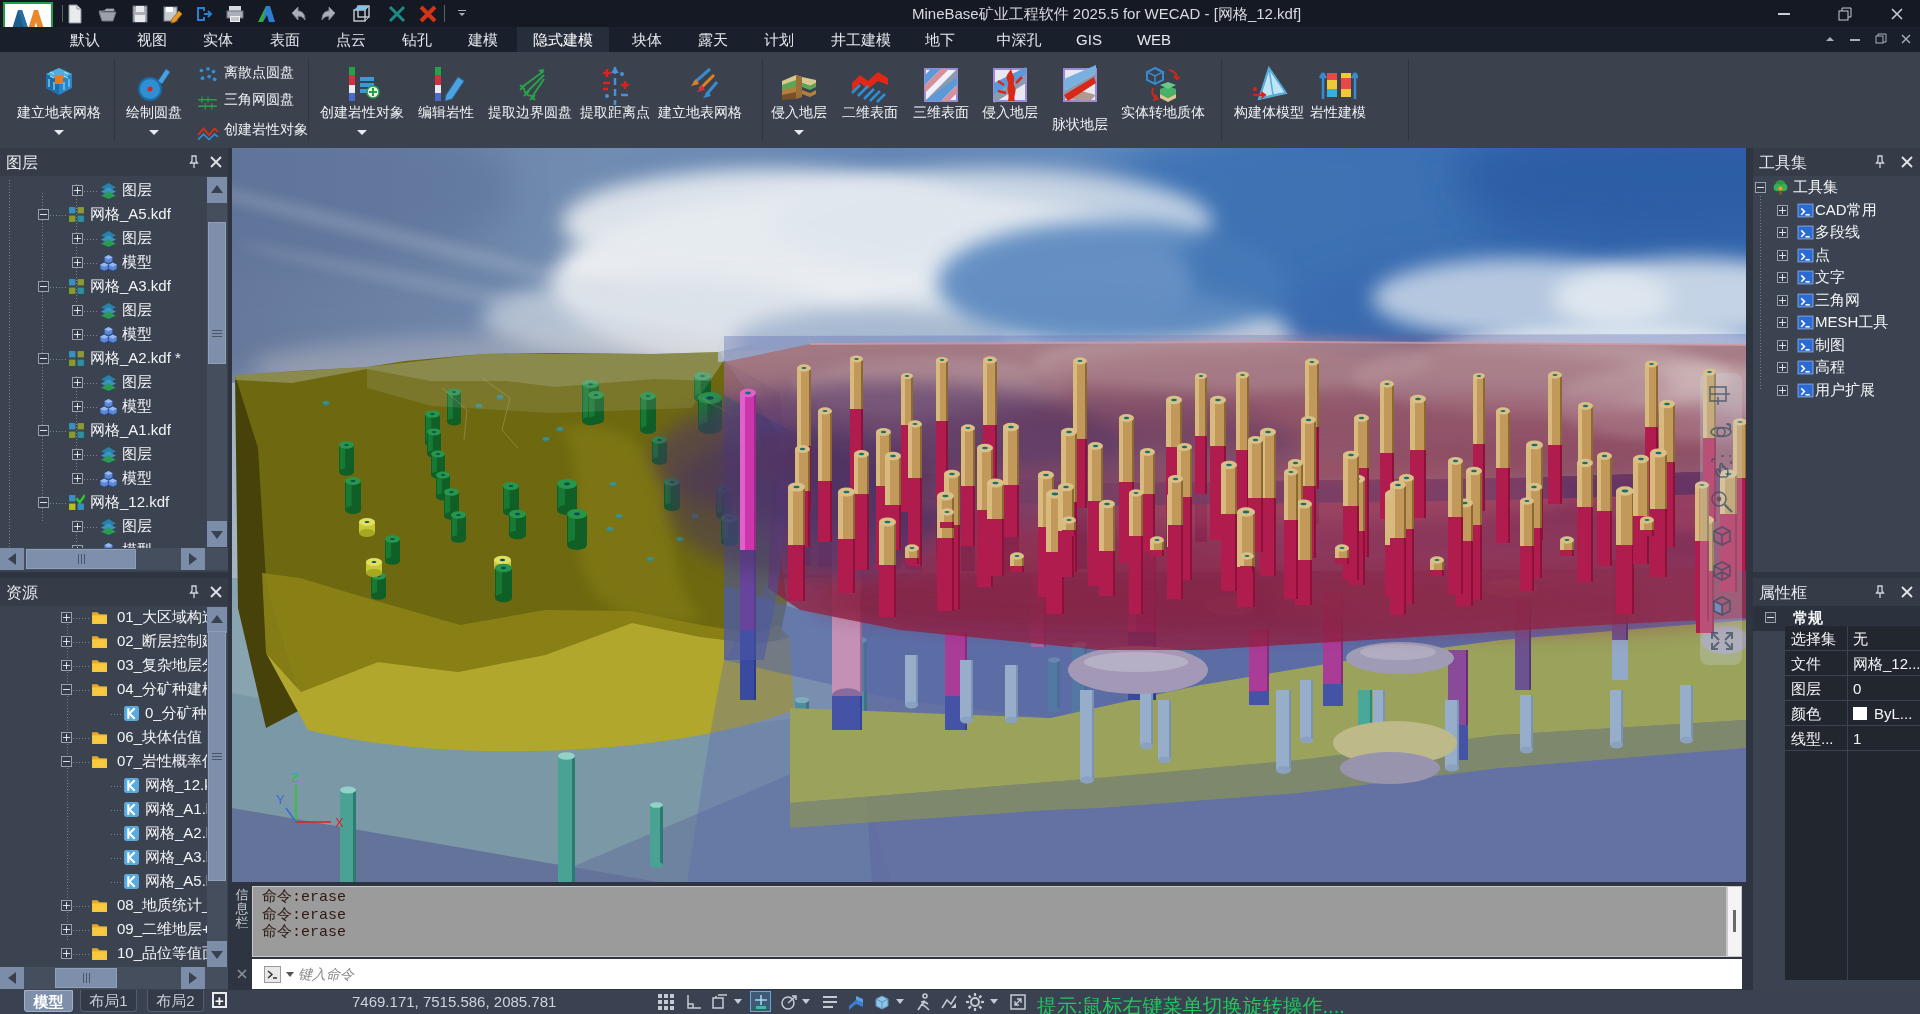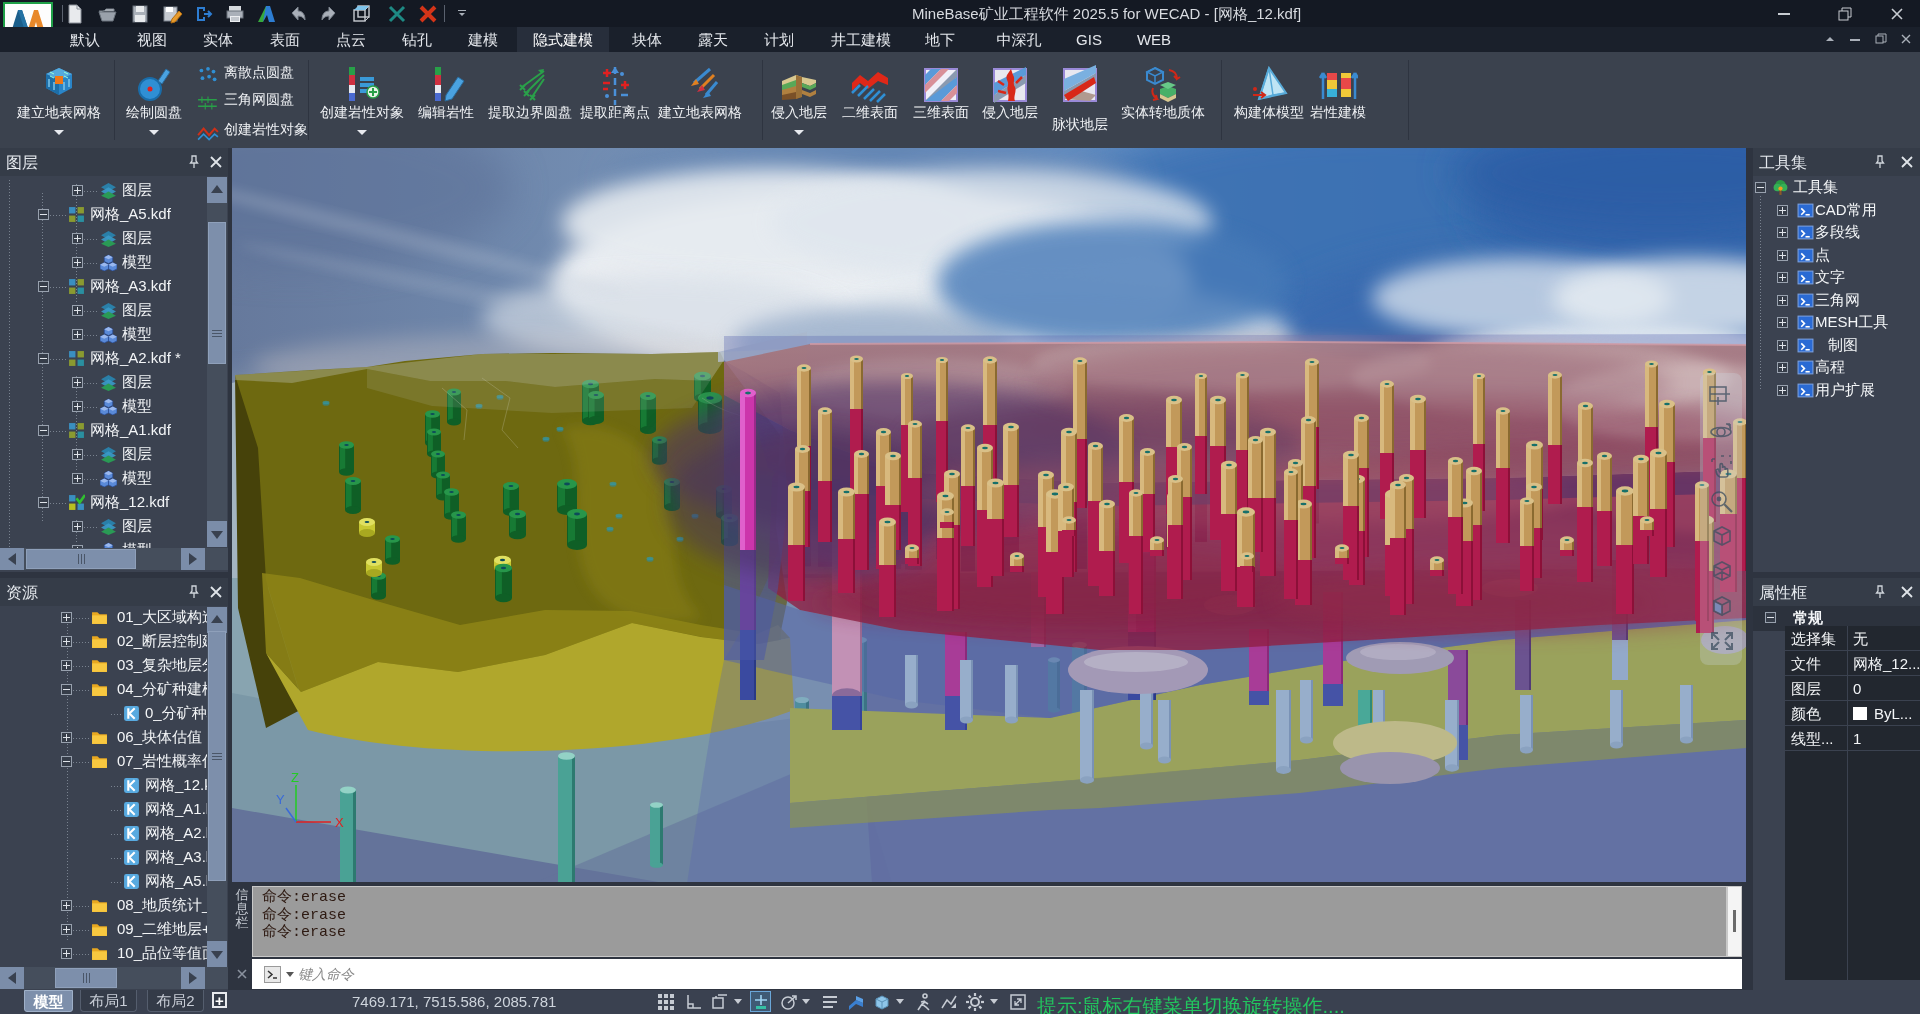--- a/index.html
+++ b/index.html
@@ -1789,21 +1789,21 @@
         <path d="M8 12 h4" stroke="#fff" stroke-width="1.5"></path>
       </svg>
       <div class="tree-row" style="left:62px;top:165.0px;">MESH工具</div>
       <div class="exp plus" style="left:24px;top:191.5px;"></div>
       <svg class="abs" style="left:44px;top:188.5px" width="17" height="17" viewBox="0 0 16 16">
         <rect x="1" y="2" width="14" height="12" fill="#2a6ad4"></rect>
         <rect x="1" y="2" width="14" height="12" fill="none" stroke="#7aa0e0"></rect>
         <path d="M4 6 l3 3 l-3 3" stroke="#fff" stroke-width="1.5" fill="none"></path>
         <path d="M8 12 h4" stroke="#fff" stroke-width="1.5"></path>
       </svg>
-      <div class="tree-row" style="left:62px;top:187.5px;padding-left:13px;">制图</div>
+      <div class="tree-row" style="left:62px;top:187.5px;">制图</div>
       <div class="exp plus" style="left:24px;top:214.0px;"></div>
       <svg class="abs" style="left:44px;top:211.0px" width="17" height="17" viewBox="0 0 16 16">
         <rect x="1" y="2" width="14" height="12" fill="#2a6ad4"></rect>
         <rect x="1" y="2" width="14" height="12" fill="none" stroke="#7aa0e0"></rect>
         <path d="M4 6 l3 3 l-3 3" stroke="#fff" stroke-width="1.5" fill="none"></path>
         <path d="M8 12 h4" stroke="#fff" stroke-width="1.5"></path>
       </svg>
       <div class="tree-row" style="left:62px;top:210.0px;">高程</div>
       <div class="exp plus" style="left:24px;top:236.5px;"></div>
       <svg class="abs" style="left:44px;top:233.5px" width="17" height="17" viewBox="0 0 16 16">

